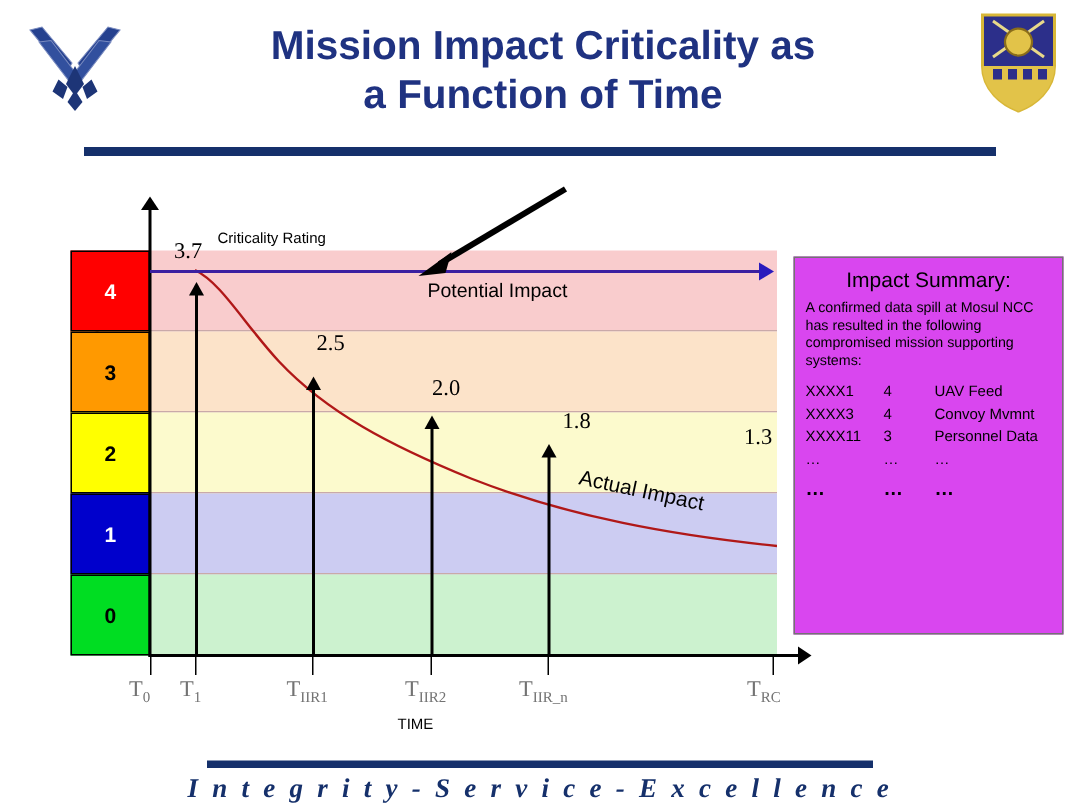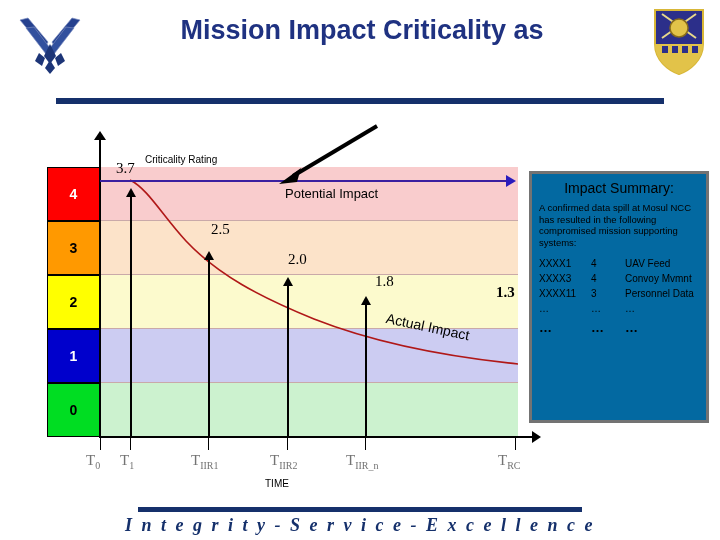--- a/index.html
+++ b/index.html
@@ -63,21 +63,21 @@
   .worse{position:absolute;left:372px;top:118px;font-size:15px;font-weight:bold;color:#000;}
   .pot{position:absolute;left:285px;top:186px;font-size:13px;color:#000;}
   .crit{position:absolute;left:145px;top:154px;font-size:10px;color:#000;}
   .actual{position:absolute;left:388px;top:310px;font-size:14px;color:#000;
           transform:rotate(12deg);transform-origin:left top;}
   .timelbl{position:absolute;left:265px;top:478px;font-size:10px;color:#000;}
 
   
   .summary{
     position:absolute;left:529px;top:171px;width:180px;height:252px;
-    border:3px solid #737373;background:#0369a1;box-sizing:border-box;padding:4px 7px;
+    border:1px solid #737373;background:#d946ef;box-sizing:border-box;padding:4px 7px;
   }
   .summary h3{margin:2px 0 6px 0;font-size:14px;font-weight:normal;text-align:center;color:#000;}
   .summary p{margin:0 0 8px 0;font-size:9.5px;line-height:11.5px;color:#000;}
   .srow{display:flex;font-size:10px;line-height:15px;color:#000;}
   .sc1{width:52px;}
   .sc2{width:34px;}
   .sc3{flex:1;}
   .srow.hdr{margin-bottom:2px;}
   .srow.dots{font-size:10px;}
   .srow.bigdots{font-size:13px;font-weight:bold;margin-top:4px;}
@@ -105,20 +105,21 @@
         <path d="M36 36 L42 48 L36 56 L30 48 Z"></path>
         <path d="M25 45 L31 50 L28 58 L21 53 Z"></path>
         <path d="M47 45 L41 50 L44 58 L51 53 Z"></path>
         <path d="M36 52 L41 60 L36 66 L31 60 Z"></path>
       </g>
     </svg>
   </div>
 
   <div class="title">
     <span>Mission Impact Criticality as</span><br>
+    <span>a Function of Time</span>
   </div>
 
   <div class="crest">
     <svg viewBox="0 0 58 74" width="58" height="74">
       <path d="M5 6 H53 V40 C53 56 40 66 29 70 C18 66 5 56 5 40 Z" fill="#2c2f8a" stroke="#d8b738" stroke-width="2"></path>
       <path d="M5 40 H53 C53 56 40 66 29 70 C18 66 5 56 5 40 Z" fill="#e2c349"></path>
       <g stroke="#e8d98a" stroke-width="2">
         <line x1="12" y1="10" x2="46" y2="34"></line>
           <line x1="46" y1="10" x2="12" y2="34"></line>
       </g>
@@ -179,21 +180,21 @@
   </svg>
 
   <div class="crit">Criticality Rating</div>
   <div class="pot">Potential Impact</div>
   <div class="actual">Actual Impact</div>
 
   <div class="lbl lbl-serif" style="left:116px;top:160px;font-size:15px;">3.7</div>
   <div class="lbl lbl-serif" style="left:211px;top:221px;font-size:15px;text-align:right;">2.5</div>
   <div class="lbl lbl-serif" style="left:288px;top:251px;font-size:15px;">2.0</div>
   <div class="lbl lbl-serif" style="left:375px;top:273px;font-size:15px;">1.8</div>
-  <div class="lbl lbl-serif" style="left:496px;top:284px;font-size:15px;font-weight:bold;">1.3</div>
+  <div class="lbl lbl-serif" style="left:496px;top:284px;font-size:15px;">1.3</div>
 
   <div class="uparrow" style="left:130px;top:195px;height:241px;"></div>
   <div class="uphead" style="left:126px;top:188px;"></div>
 
   <div class="uparrow" style="left:208px;top:258px;height:178px;"></div>
   <div class="uphead" style="left:204px;top:251px;"></div>
 
   <div class="uparrow" style="left:287px;top:284px;height:152px;"></div>
   <div class="uphead" style="left:283px;top:277px;"></div>
 

